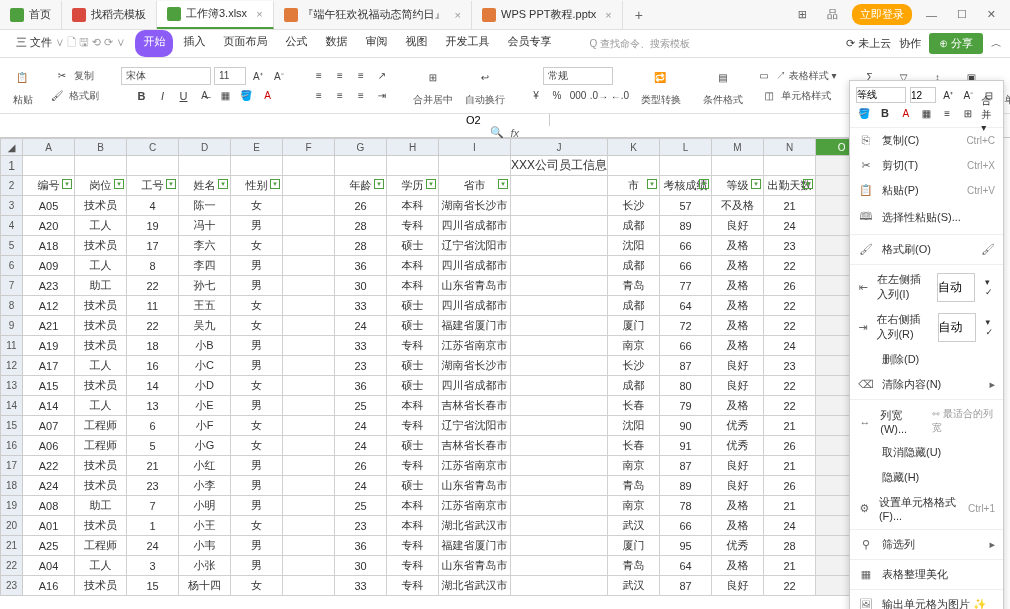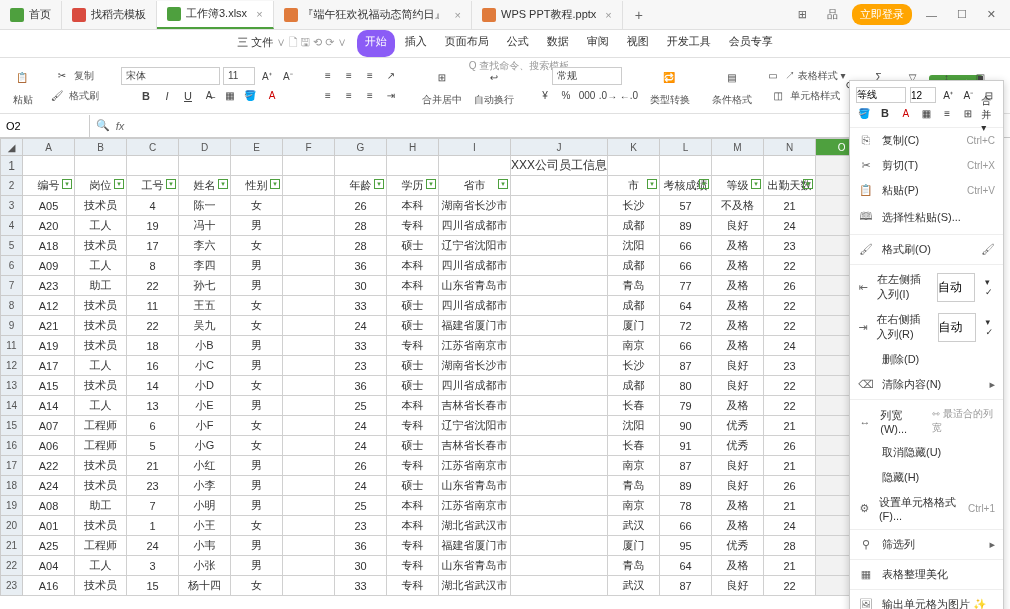--- a/index.html
+++ b/index.html
@@ -6,33 +6,33 @@
 body{width:1010px;height:609px;background:#fff;overflow:hidden;color:#333;}
 .titlebar{height:30px;background:#f7f7f7;display:flex;align-items:center;border-bottom:1px solid #e0e0e0;}
 .tab{display:flex;align-items:center;height:28px;padding:0 10px;border-right:1px solid #e0e0e0;gap:5px;cursor:pointer;}
 .tab.active{background:#fff;border-bottom:2px solid #4ea03e;}
 .tab-icon{width:14px;height:14px;display:inline-block;}
 .tab-close{color:#999;margin-left:4px;}
 .tab-add{padding:0 12px;color:#666;font-size:14px;}
 .titlebar-right{margin-left:auto;display:flex;align-items:center;gap:8px;padding-right:8px;}
 .login-btn{background:#ffa500;color:#fff;padding:3px 8px;border-radius:9px;}
 .win-btn{padding:2px 6px;color:#666;}
-.menubar{height:28px;display:flex;align-items:center;padding:0 8px;border-bottom:1px solid #e0e0e0;gap:2px;flex-direction:column;}
+.menubar{height:28px;display:flex;align-items:center;padding:0 8px;border-bottom:1px solid #e0e0e0;gap:2px;}
 .menu-item{padding:4px 8px;cursor:pointer;}
 .menu-item.active{background:#8b5cf6;color:#fff;border-radius:10px;}
 .menubar-right{margin-left:auto;display:flex;align-items:center;gap:8px;}
 .share-btn{background:#4ea03e;color:#fff;padding:3px 10px;border-radius:3px;}
 .toolbar{height:56px;display:flex;align-items:center;padding:2px 6px;border-bottom:1px solid #e0e0e0;gap:4px;}
 .tgroup{display:flex;flex-direction:column;align-items:center;gap:2px;padding:0 4px;}
 .tgroup-row{display:flex;gap:3px;align-items:center;}
 .tbtn{width:18px;height:18px;display:flex;align-items:center;justify-content:center;border:1px solid transparent;cursor:pointer;font-size:10px;color:#444;}
 .tbtn.wide{width:auto;padding:0 4px;}
 .tlabel{font-size:10px;color:#555;white-space:nowrap;}
 .sep{width:1px;height:44px;background:#ddd;margin:0 3px;}
-.formula-bar{height:24px;display:flex;align-items:center;border-bottom:1px solid #ccc;}
+.formula-bar{height:24px;display:flex;align-items:center;border-bottom:1px solid #ccc;flex-direction:column;}
 .name-box{width:90px;height:22px;border:none;padding:0 6px;border-right:1px solid #ccc;}
 .fx-area{display:flex;align-items:center;gap:6px;padding:0 6px;}
 .fx-label{font-style:italic;color:#666;}
 .grid-wrap{position:relative;height:calc(609px - 30px - 28px - 56px - 24px);overflow:hidden;}
 table{border-collapse:collapse;table-layout:fixed;}
 .col-header th,.row-header{background:#e8eef3;border:1px solid #ccc;font-weight:normal;text-align:center;color:#555;font-size:10px;}
 .col-header th{height:17px;}
 .row-header{width:22px;font-size:10px;}
 td{border:1px solid #d0d0d0;height:20px;text-align:center;font-size:11px;white-space:nowrap;overflow:hidden;background:#fff;}
 td.sel-col{background:#f2f2f2;}
@@ -124,21 +124,21 @@
         <span class="tlabel">复制</span>
       </div>
       <div class="tgroup-row">
         <span class="tbtn">🖌</span>
         <span class="tlabel">格式刷</span>
       </div>
     </div>
   <div class="sep"></div>
   <div class="tgroup">
     <div class="tgroup-row">
-        <input class="tbtn wide" style="width: 99px; border: 1px solid rgb(204, 204, 204);" value="宋体">
+        <input class="tbtn wide" style="width: 90px; border: 1px solid rgb(204, 204, 204);" value="宋体">
         <input class="tbtn wide" style="width: 32px; border: 1px solid rgb(204, 204, 204);" value="11">
         <span class="tbtn">A⁺</span>
         <span class="tbtn">A⁻</span>
       </div>
     <div class="tgroup-row">
         <span class="tbtn">
           <b>B</b>
         </span>
         <span class="tbtn">
           <i>I</i>

